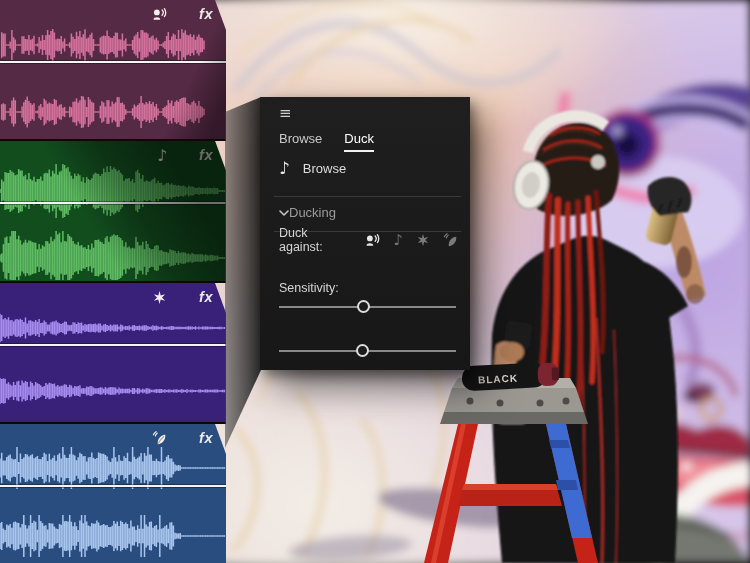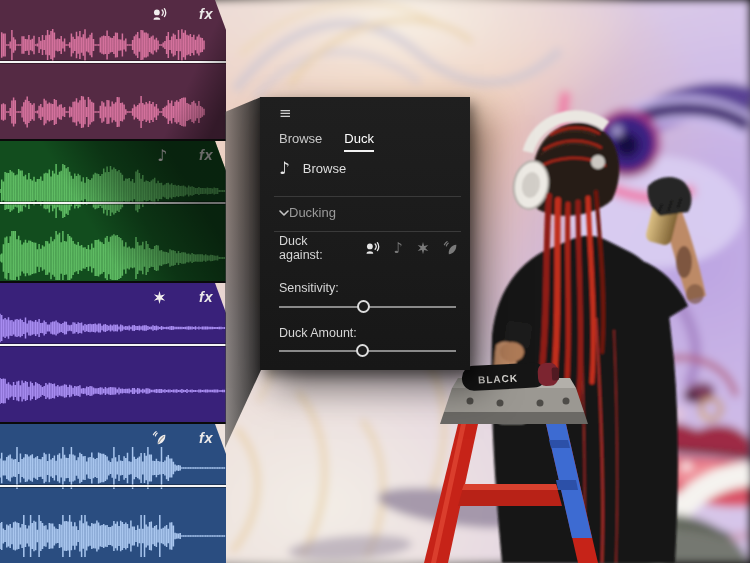--- a/index.html
+++ b/index.html
@@ -43,21 +43,21 @@
   .p-tabs{top:34px;display:flex;gap:22px;font-size:13px;}
   .tab{color:#c9c9c9;padding-bottom:4px;cursor:pointer;}
   .tab.active{color:#fff;border-bottom:2px solid #f2f2f2;}
   .p-clip{top:63px;display:flex;align-items:center;gap:13px;font-size:13px;color:#dedede;}
   .p-clip .note{font-family:"DejaVu Sans",sans-serif;font-size:17px;color:#e8e8e8;line-height:1;}
   .p-div{height:1px;background:#3a3a3a;}
   .d1{top:99px;left:14px !important;right:9px !important;}
   .d2{top:134px;left:14px !important;right:9px !important;}
   .p-ducksec{top:108px;display:flex;align-items:center;font-size:13px;color:#9b9b9b;cursor:pointer;}
   .p-ducksec svg{color:#c4c4c4;}
-  .p-duckrow{top:137px;display:flex;align-items:center;gap:11px;font-size:12.5px;color:#d6d6d6;}
+  .p-duckrow{top:129px;display:flex;align-items:center;gap:11px;font-size:12.5px;color:#d6d6d6;}
   .duck-opts{display:flex;align-items:center;gap:13px;}
   .duck-opt{color:#7a7a7a;display:inline-flex;cursor:pointer;}
   .duck-opt.on{color:#e6e6e6;}
   .duck-opt .note{font-family:"DejaVu Sans",sans-serif;font-size:15px;line-height:14px;}
   .p-lbl{font-size:12.5px;color:#d6d6d6;}
   .l1{top:184px;} .l2{top:229px;}
   .slider{height:13px;right:14px !important;}
   .s1{top:203px;} .s2{top:247px;}
   .sl-track{position:absolute;left:0;right:0;top:6px;height:1.5px;background:#8a8a8a;}
   .sl-thumb{position:absolute;top:0;width:13px;height:13px;border-radius:50%;
@@ -346,19 +346,18 @@
               <path d="M1.5,4 a7,7 0 0 1 2.8,-3.3" stroke="currentColor" stroke-width="1.3" fill="none" stroke-linecap="round"></path>
             </svg>
         </span>
       </span>
     </div>
     <div class="p-lbl l1">Sensitivity:</div>
     <div class="slider s1">
       <div class="sl-track"></div>
       <div class="sl-thumb" style="left: 48%;"></div>
     </div>
-    <div class="p-lbl l2">Duck Amount:</div>
     <div class="slider s2">
       <div class="sl-track"></div>
       <div class="sl-thumb" style="left: 47%;"></div>
     </div>
   </div>
 </div>
 
 </body></html>

